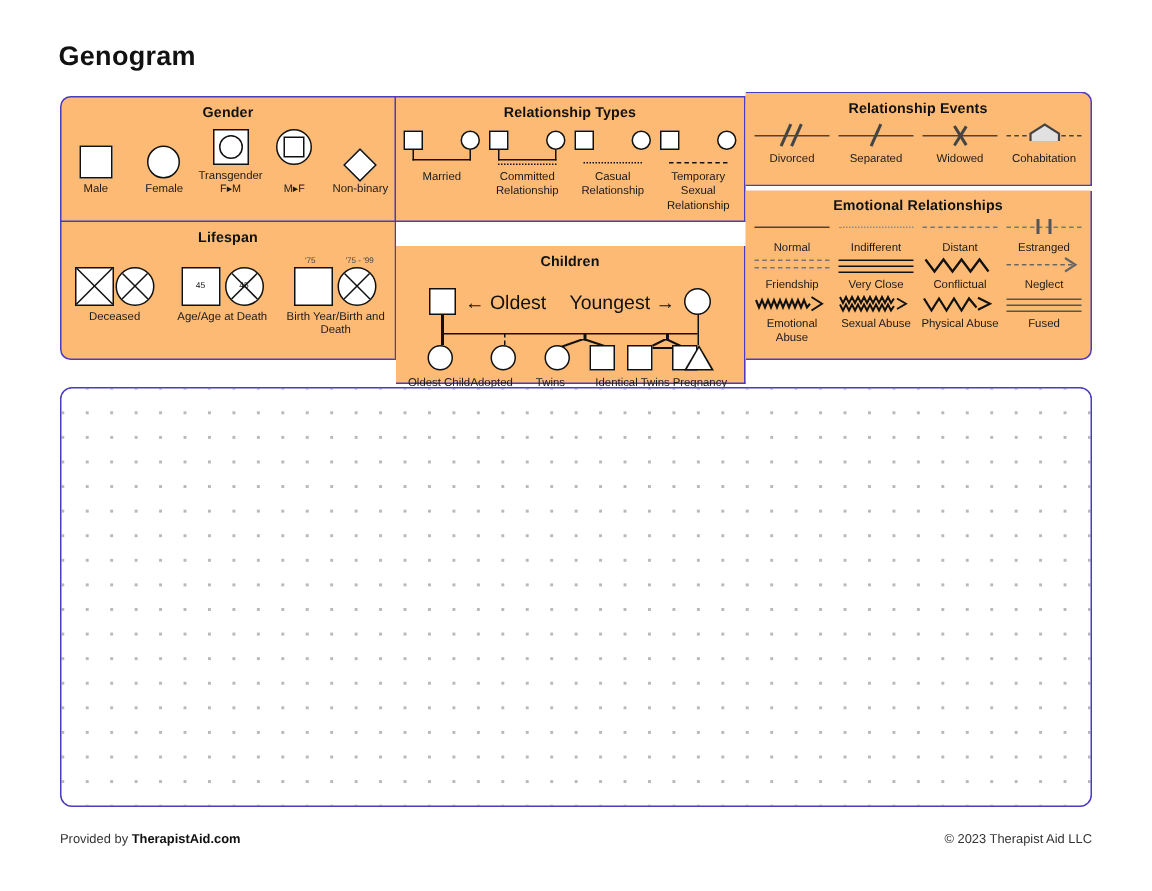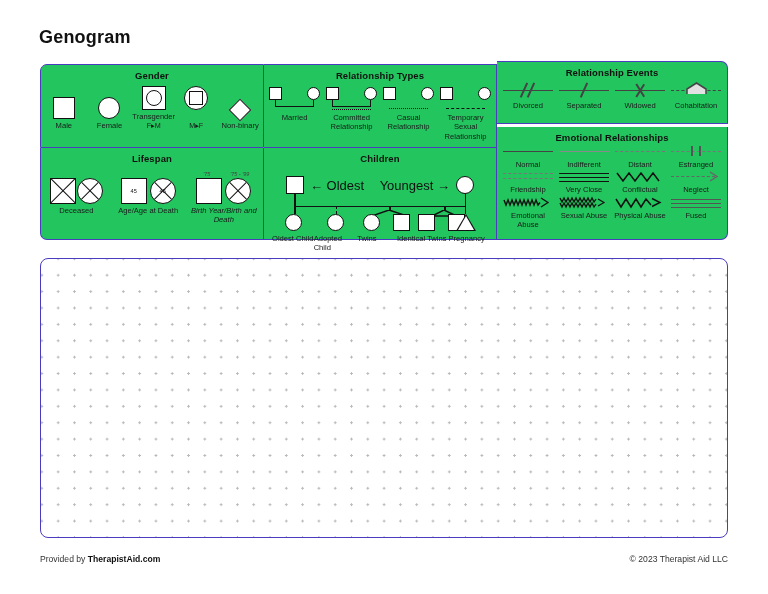--- a/index.html
+++ b/index.html
@@ -10,27 +10,27 @@
   }
   .page{position:relative;width:768px;height:594px;}
 
   .title{
     position:absolute;left:39px;top:27px;
     font-size:18px;font-weight:bold;letter-spacing:.2px;color:#111;
   }
 
   
   .panel{
-    position:absolute;background:#22c55e;
+    position:absolute;background:#fdba74;
     border:1.5px solid #4a3cc0;box-sizing:border-box;
   }
   .p-gender{left:40px;top:64px;width:224px;height:84px;border-radius:7px 0 0 0;}
   .p-lifespan{left:40px;top:148px;width:224px;height:92px;border-radius:0 0 0 7px;border-top:none;}
   .p-reltypes{left:264px;top:64px;width:233px;height:84px;border-left:none;}
-  .p-children{left:264px;top:148px;width:233px;height:92px;border-left:none;border-top:none;}
+  .p-children{left:264px;top:164px;width:233px;height:92px;border-left:none;border-top:none;}
   .p-events{left:497px;top:61px;width:231px;height:63px;border-radius:0 7px 0 0;border-left:none;}
   .p-emotional{left:497px;top:127px;width:231px;height:113px;border-radius:0 0 7px 0;border-left:none;border-top:none;}
 
   .phead{
     text-align:center;font-size:9.5px;font-weight:bold;color:#111;
     padding-top:5px;letter-spacing:.1px;
   }
 
   .row{display:flex;justify-content:center;align-items:flex-end;}
   .cell{text-align:center;}
@@ -205,21 +205,21 @@
           <div class="sq" style="width:26px;height:26px;position:relative;">
             <span class="agenum">45</span>
           </div>
           <div class="x-ci">
             <span class="agenum">45</span>
           </div>
         </div>
         <div class="lbl">Age/Age at Death</div>
       </div>
 
-      <div class="cell" style="width:82px;font-style:italic;">
+      <div class="cell" style="width:82px;">
         <div style="display:flex;justify-content:center;gap:6px;">
           <div class="yr" style="width:26px;">'75</div>
           <div class="yr" style="width:28px;">'75 - '99</div>
         </div>
         <div style="display:flex;justify-content:center;gap:3px;">
           <div class="sq" style="width:26px;height:26px;"></div>
           <div class="x-ci"></div>
         </div>
         <div class="lbl">Birth Year/Birth and Death</div>
       </div>

